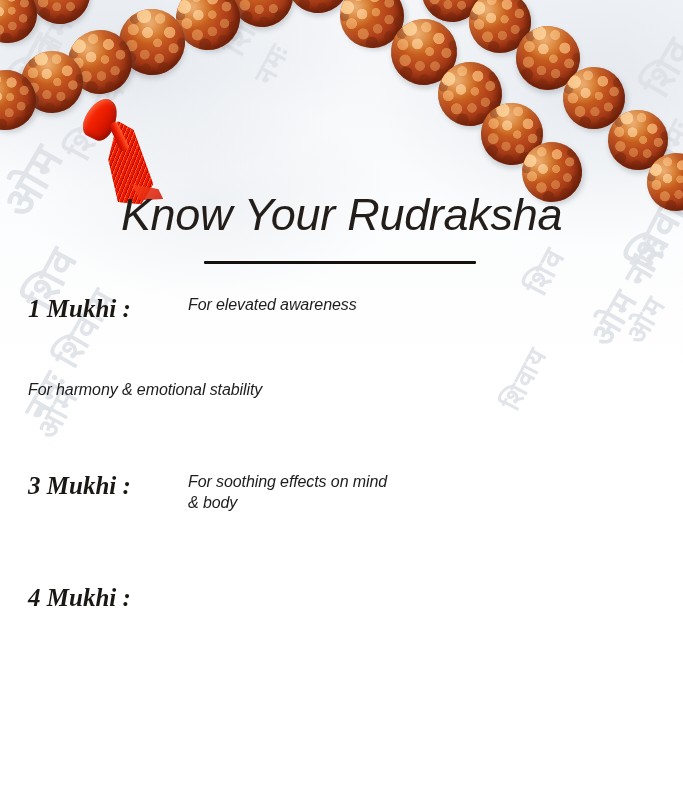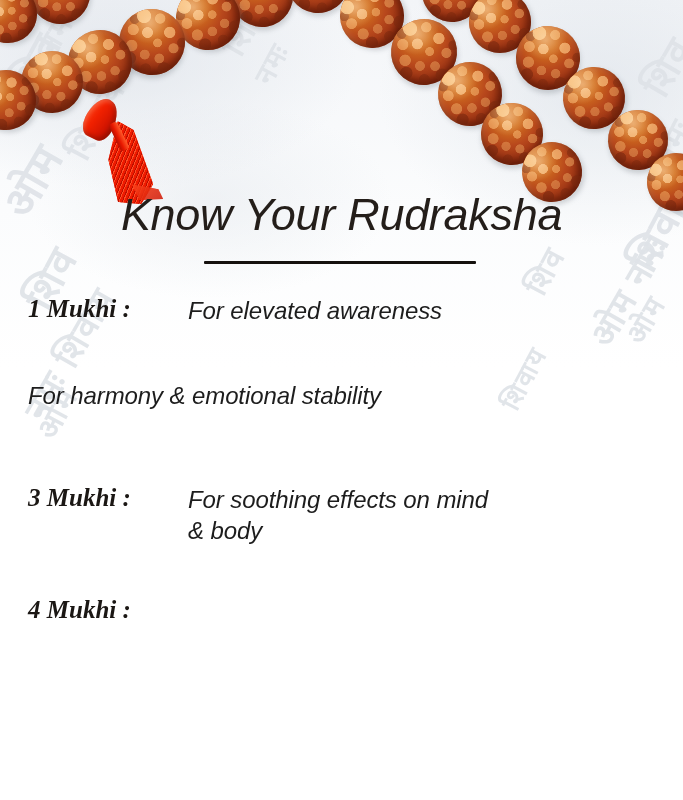--- a/index.html
+++ b/index.html
@@ -208,31 +208,31 @@
     font-family: "Liberation Serif", serif;
     font-size: 25px;
     font-weight: 700;
     color: #1b1714;
     white-space: nowrap;
     line-height: 1.12;
   }
   .row-desc {
     flex: 1 1 auto;
     font-family: "Liberation Sans", sans-serif;
-    font-size: 24px;
+    font-size: 16px;
     font-weight: 400;
     color: #1d1d1d;
     line-height: 1.30;
     letter-spacing: -0.1px;
     white-space: pre-line;
   }
 
   .r1 { height: 85px; }
   .r2 { height: 92px; }
-  .r3 { height: 112px; margin-top: 12px; }
+  .r3 { height: 112px; }
   .r4 { height: 108px; }
   .r5 { height: 70px; }
 </style>
 </head>
 <body>
 
 <div id="poster">
 
   <div class="bg-wash"></div>
 

